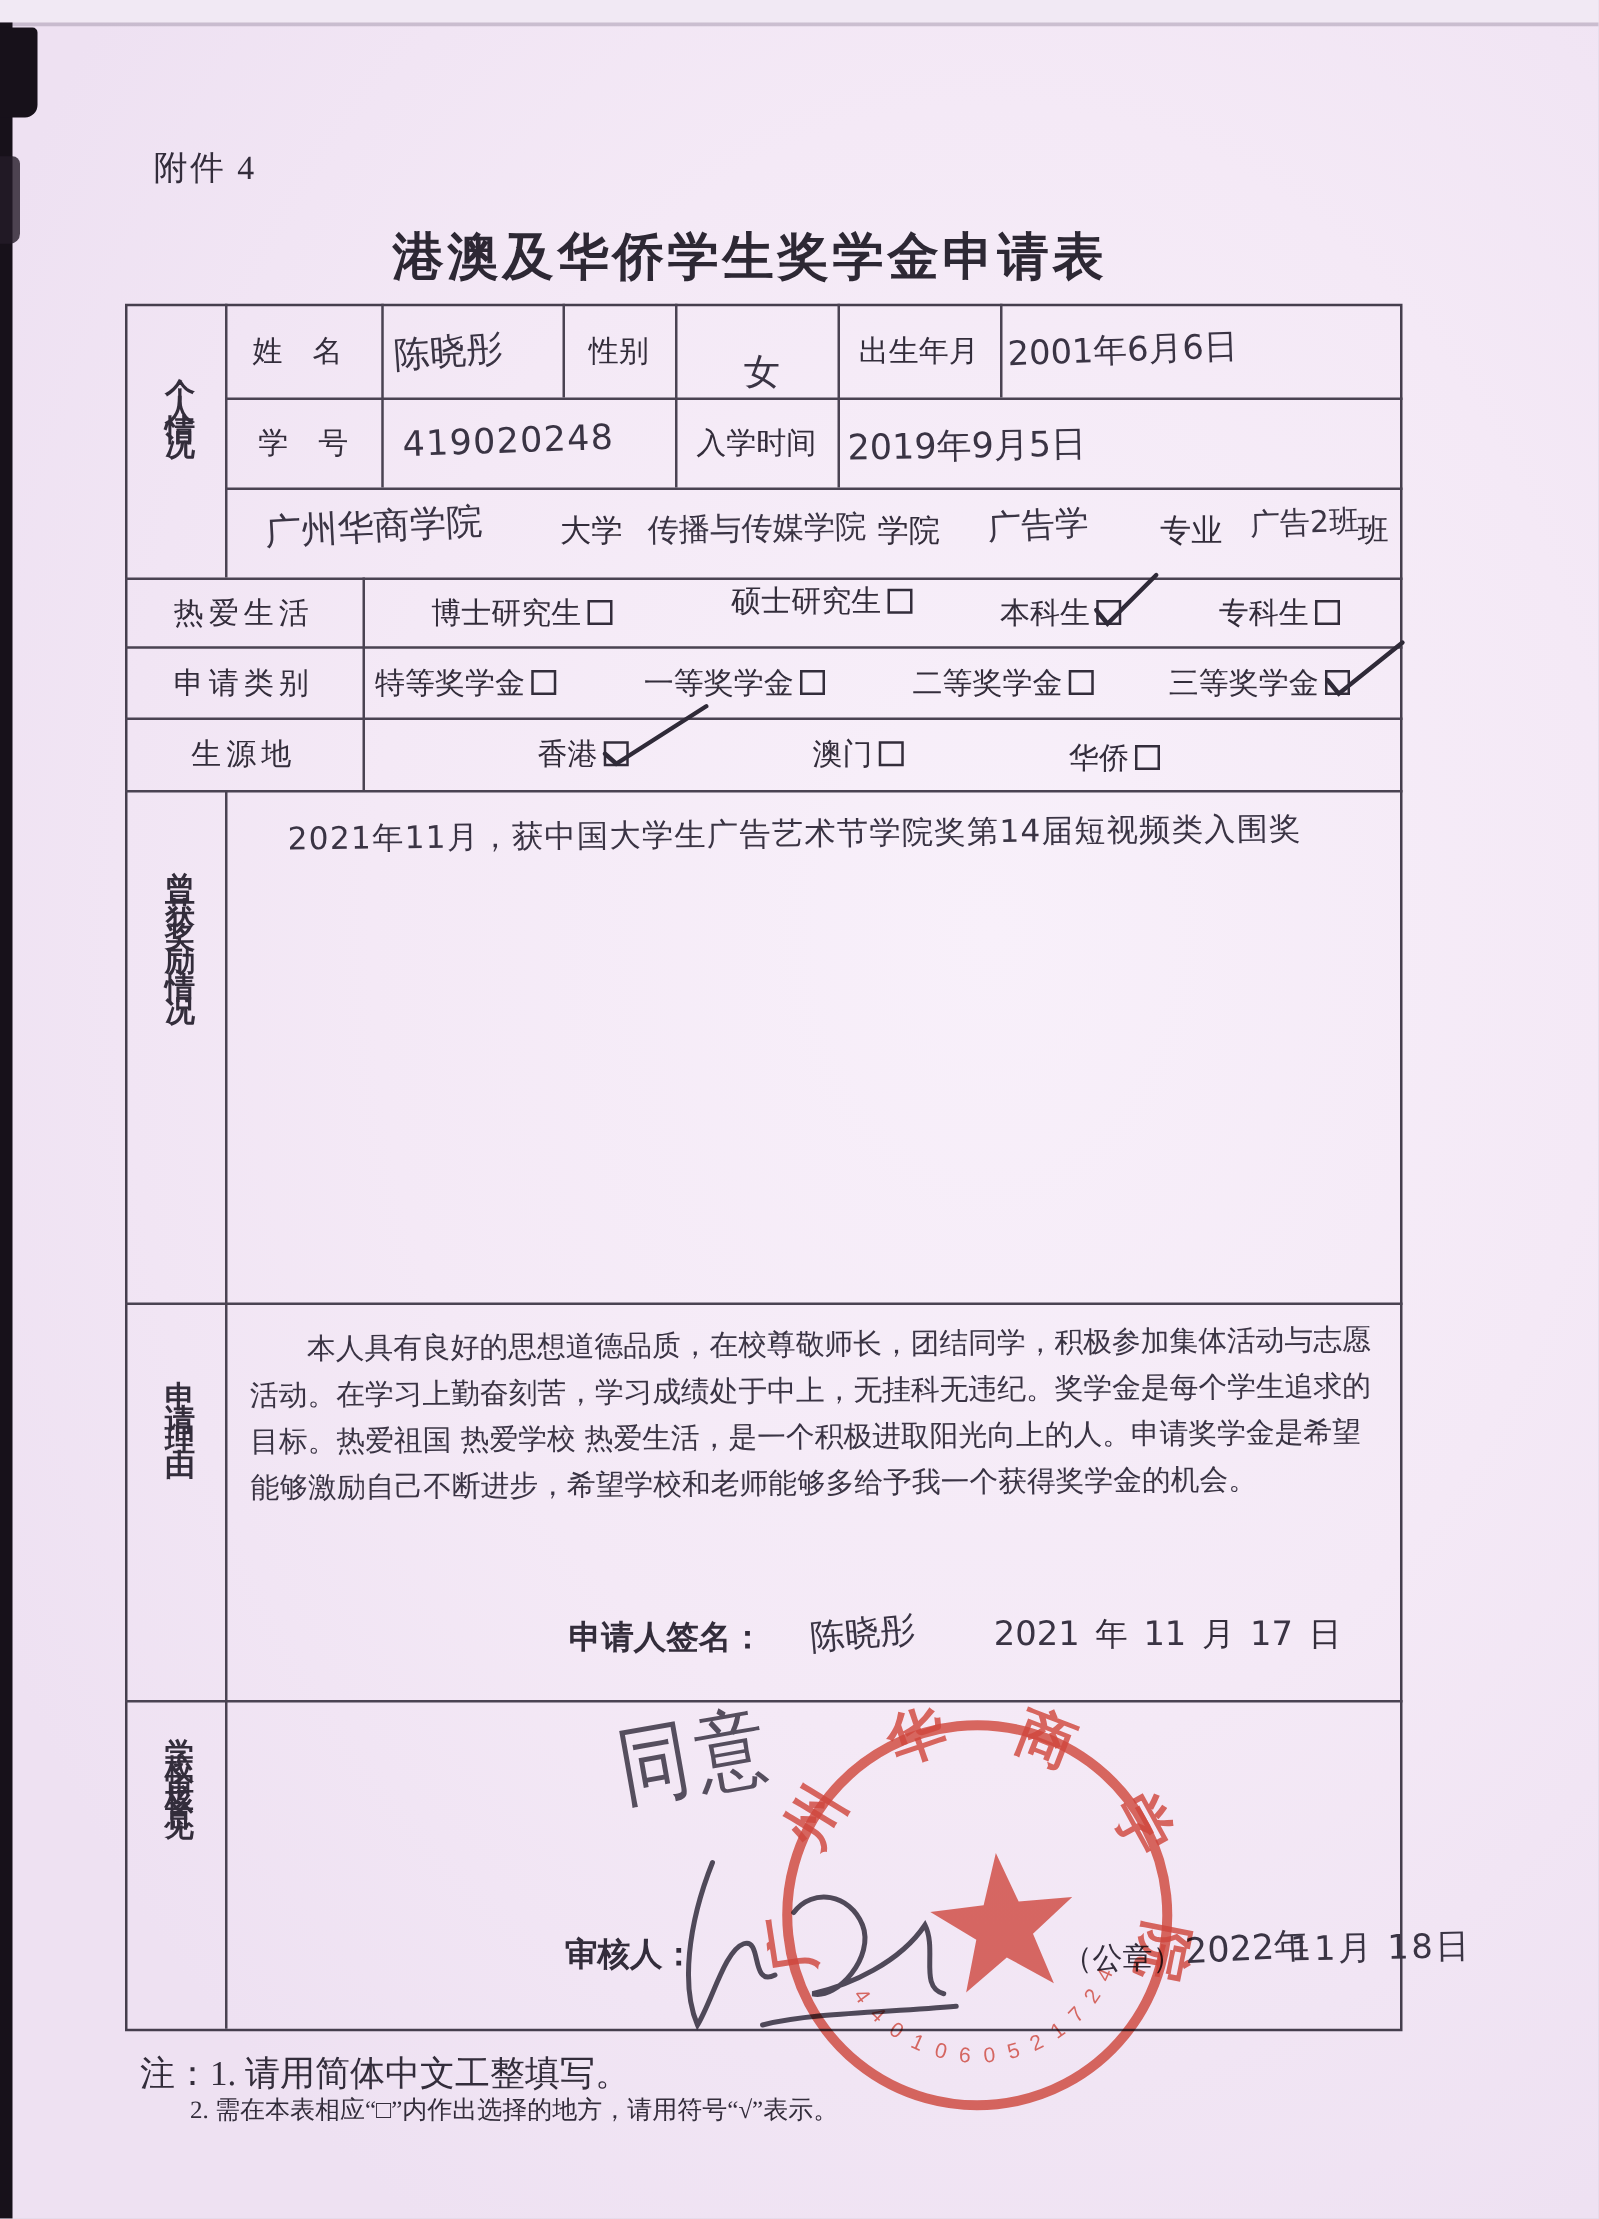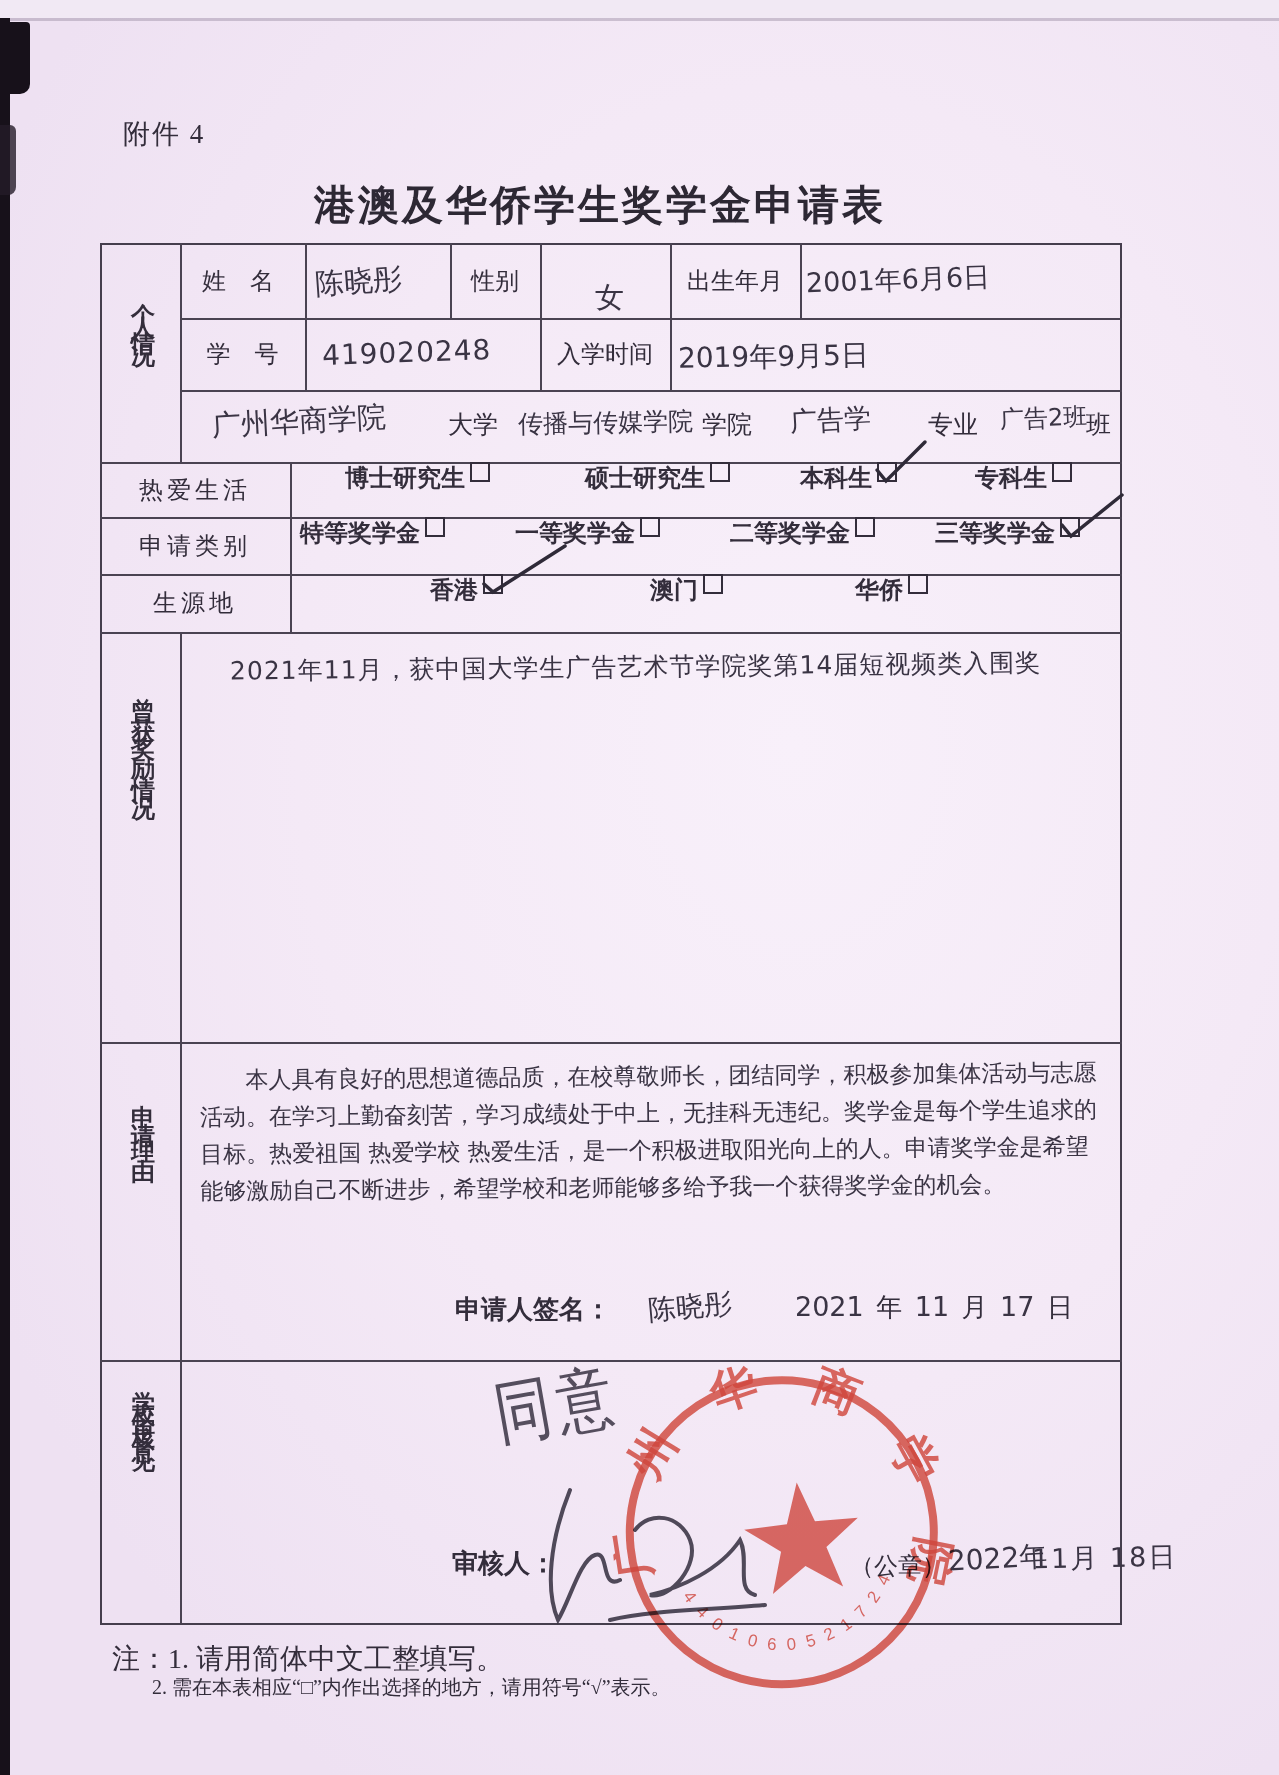--- a/index.html
+++ b/index.html
@@ -14,21 +14,21 @@
   .sans{font-family:"Liberation Sans",sans-serif;}
   .hw{font-family:"DejaVu Sans",sans-serif;color:#3a3444;}
   .hl{position:absolute;height:2px;background:#4a4352;}
   .vl{position:absolute;width:2px;background:#4a4352;}
   .outer{position:absolute;left:100px;top:243px;width:1018px;height:1378px;border:2px solid #453e4d;}
   .vlabel{
     position:absolute;writing-mode:vertical-rl;text-orientation:upright;
     font-family:"Liberation Serif",serif;color:#332d3b;font-size:24px;font-weight:600;
   }
   .cell-label{position:absolute;font-size:24px;display:flex;align-items:center;justify-content:center;}
-  .opt{position:absolute;display:flex;align-items:flex-start;font-size:24px;white-space:nowrap;font-weight:bold;}
+  .opt{position:absolute;display:flex;align-items:center;font-size:24px;white-space:nowrap;}
   .cbx{display:inline-block;width:16px;height:16px;border:2.5px solid #332d3b;margin-left:5px;position:relative;background:transparent;}
   .tick{position:absolute;pointer-events:none;}
   .scrawl{stroke:#332d3d;stroke-width:4;fill:none;stroke-linecap:round;opacity:.85;}
   #stamp{mix-blend-mode:multiply;opacity:.9;}
 </style>
 </head>
 <body>
 
 <div id="page">
 

